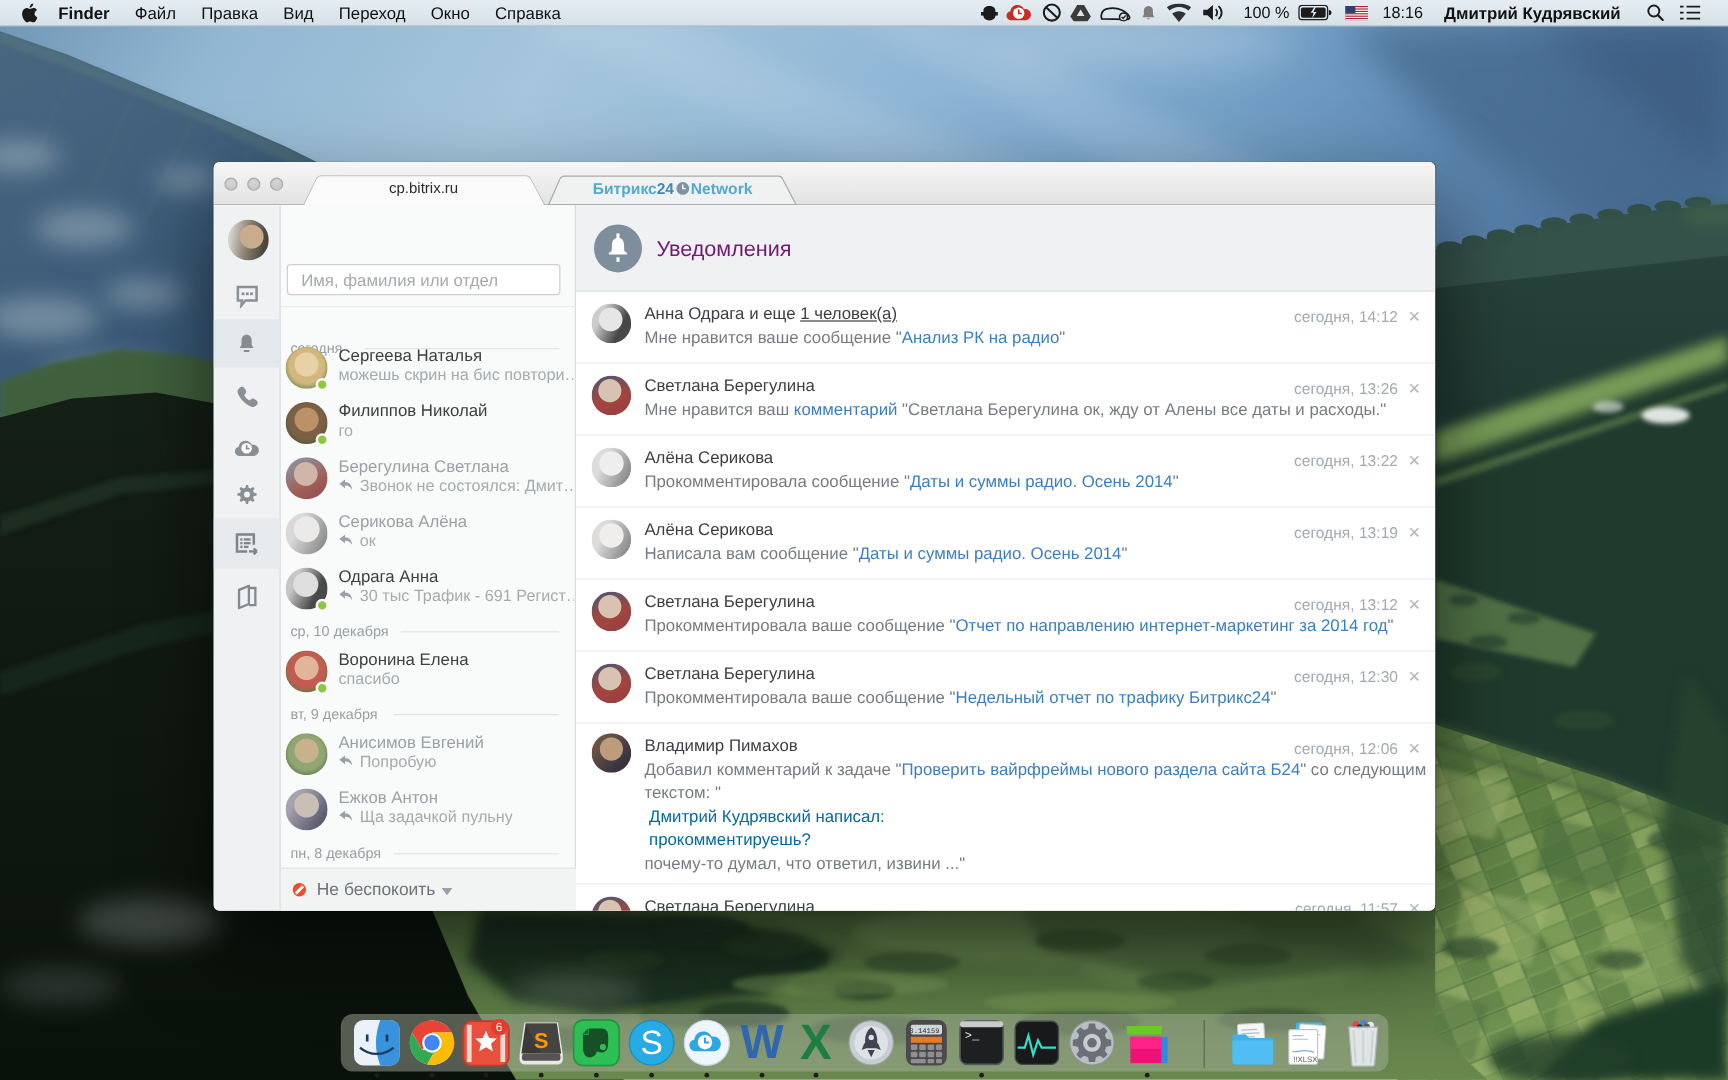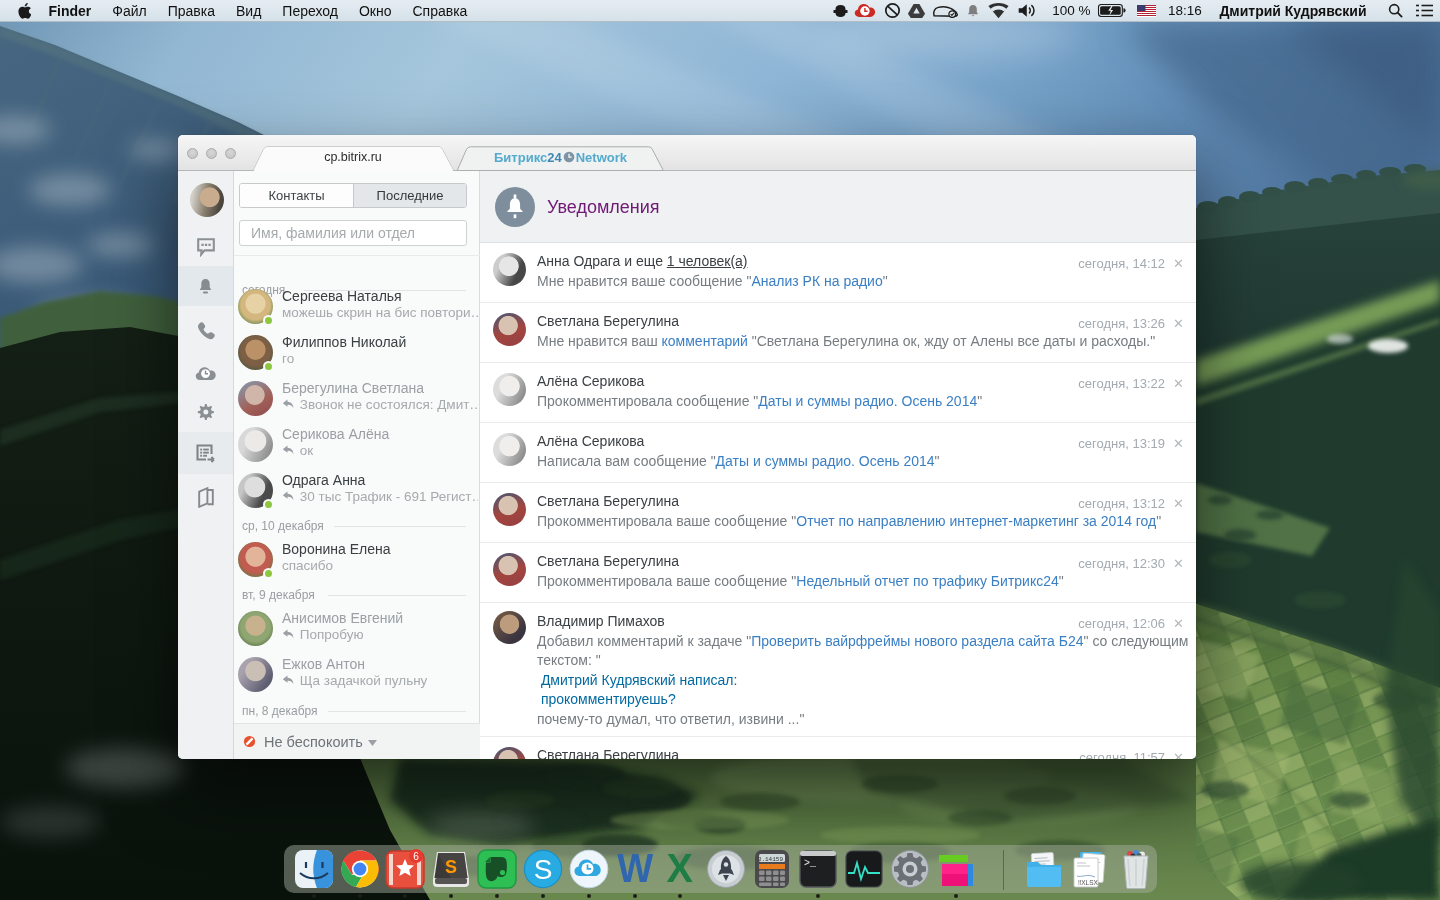--- a/index.html
+++ b/index.html
@@ -260,21 +260,21 @@
           </svg>
         </div>
   <div class="mi" style="font-weight:bold">Finder</div>
   <div class="mi">Файл</div>
         <div class="mi">Правка</div>
         <div class="mi">Вид</div>
   <div class="mi">Переход</div>
         <div class="mi">Окно</div>
         <div class="mi">Справка</div>
  </div>
- <div class="r" style="padding-right:5px">
+ <div class="r" style="padding-right:21px">
   <div class="ri">
           <svg width="17" height="16" viewBox="0 0 16 16">
             <path d="M3 6 C3 3.5 5 2 8 2 C11 2 13 3.5 13 6 L13 10 C13 12.5 11 14 8 14 C5 14 3 12.5 3 10 Z M5.5 5 A1 1 0 1 1 5.5 7 A1 1 0 1 1 5.5 5" fill="#1c1c1c"></path>
             <rect x="1" y="7" width="4" height="3" fill="#1c1c1c"></rect>
             <rect x="11" y="7" width="4" height="3" fill="#1c1c1c"></rect>
           </svg>
         </div>
   <div class="ri">
           <svg width="24" height="15" viewBox="0 0 21 14">
             <path d="M4 13 C1.8 13 0 11.4 0 9.4 C0 7.6 1.3 6.2 3 6 C3.3 3 5.6 1 8.5 1 C10.8 1 12.8 2.3 13.6 4.3 C13.9 4.2 14.3 4.2 14.6 4.2 C17 4.2 19 6.1 19 8.5 C19 10.9 17 13 14.6 13 Z" fill="#cc2b24"></path>
@@ -435,24 +435,20 @@
           </div>
    <div class="sico" style="top:316px">
             <svg width="18" height="21" viewBox="0 0 18 21">
               <path d="M10.5 3 L15.8 3 L15.8 17.2 L10.5 17.2" fill="none" stroke="#85898d" stroke-width="1.9"></path>
               <polygon points="2.2,4.6 10.4,1.2 10.4,16.4 2.2,19.8" fill="none" stroke="#85898d" stroke-width="1.9"></polygon>
             </svg>
           </div>
   </div>
 
   <div id="contacts">
-   <div id="seg">
-            <div class="s1">Контакты</div>
-            <div class="s2">Последние</div>
-          </div>
    <div id="search">Имя, фамилия или отдел</div>
    <div id="csep"></div>
    <div class="glabel" style="top:112px">сегодня<div class="ln" style="left:62px"></div></div>
    <div class="crow" style="top:118px">
      <div class="cava" style="background:radial-gradient(circle at 50% 42%, #e6d2a4 0 36%, rgba(0,0,0,0) 39%),radial-gradient(circle at 50% 46%, #d3b77e 0 56%, #6b8a51 80%)"></div>
             <div class="cdot"></div>
      <div class="cname">Сергеева Наталья</div>
             <div class="csub">можешь скрин на бис повтори…</div>
    </div>
    <div class="crow" style="top:210px">

